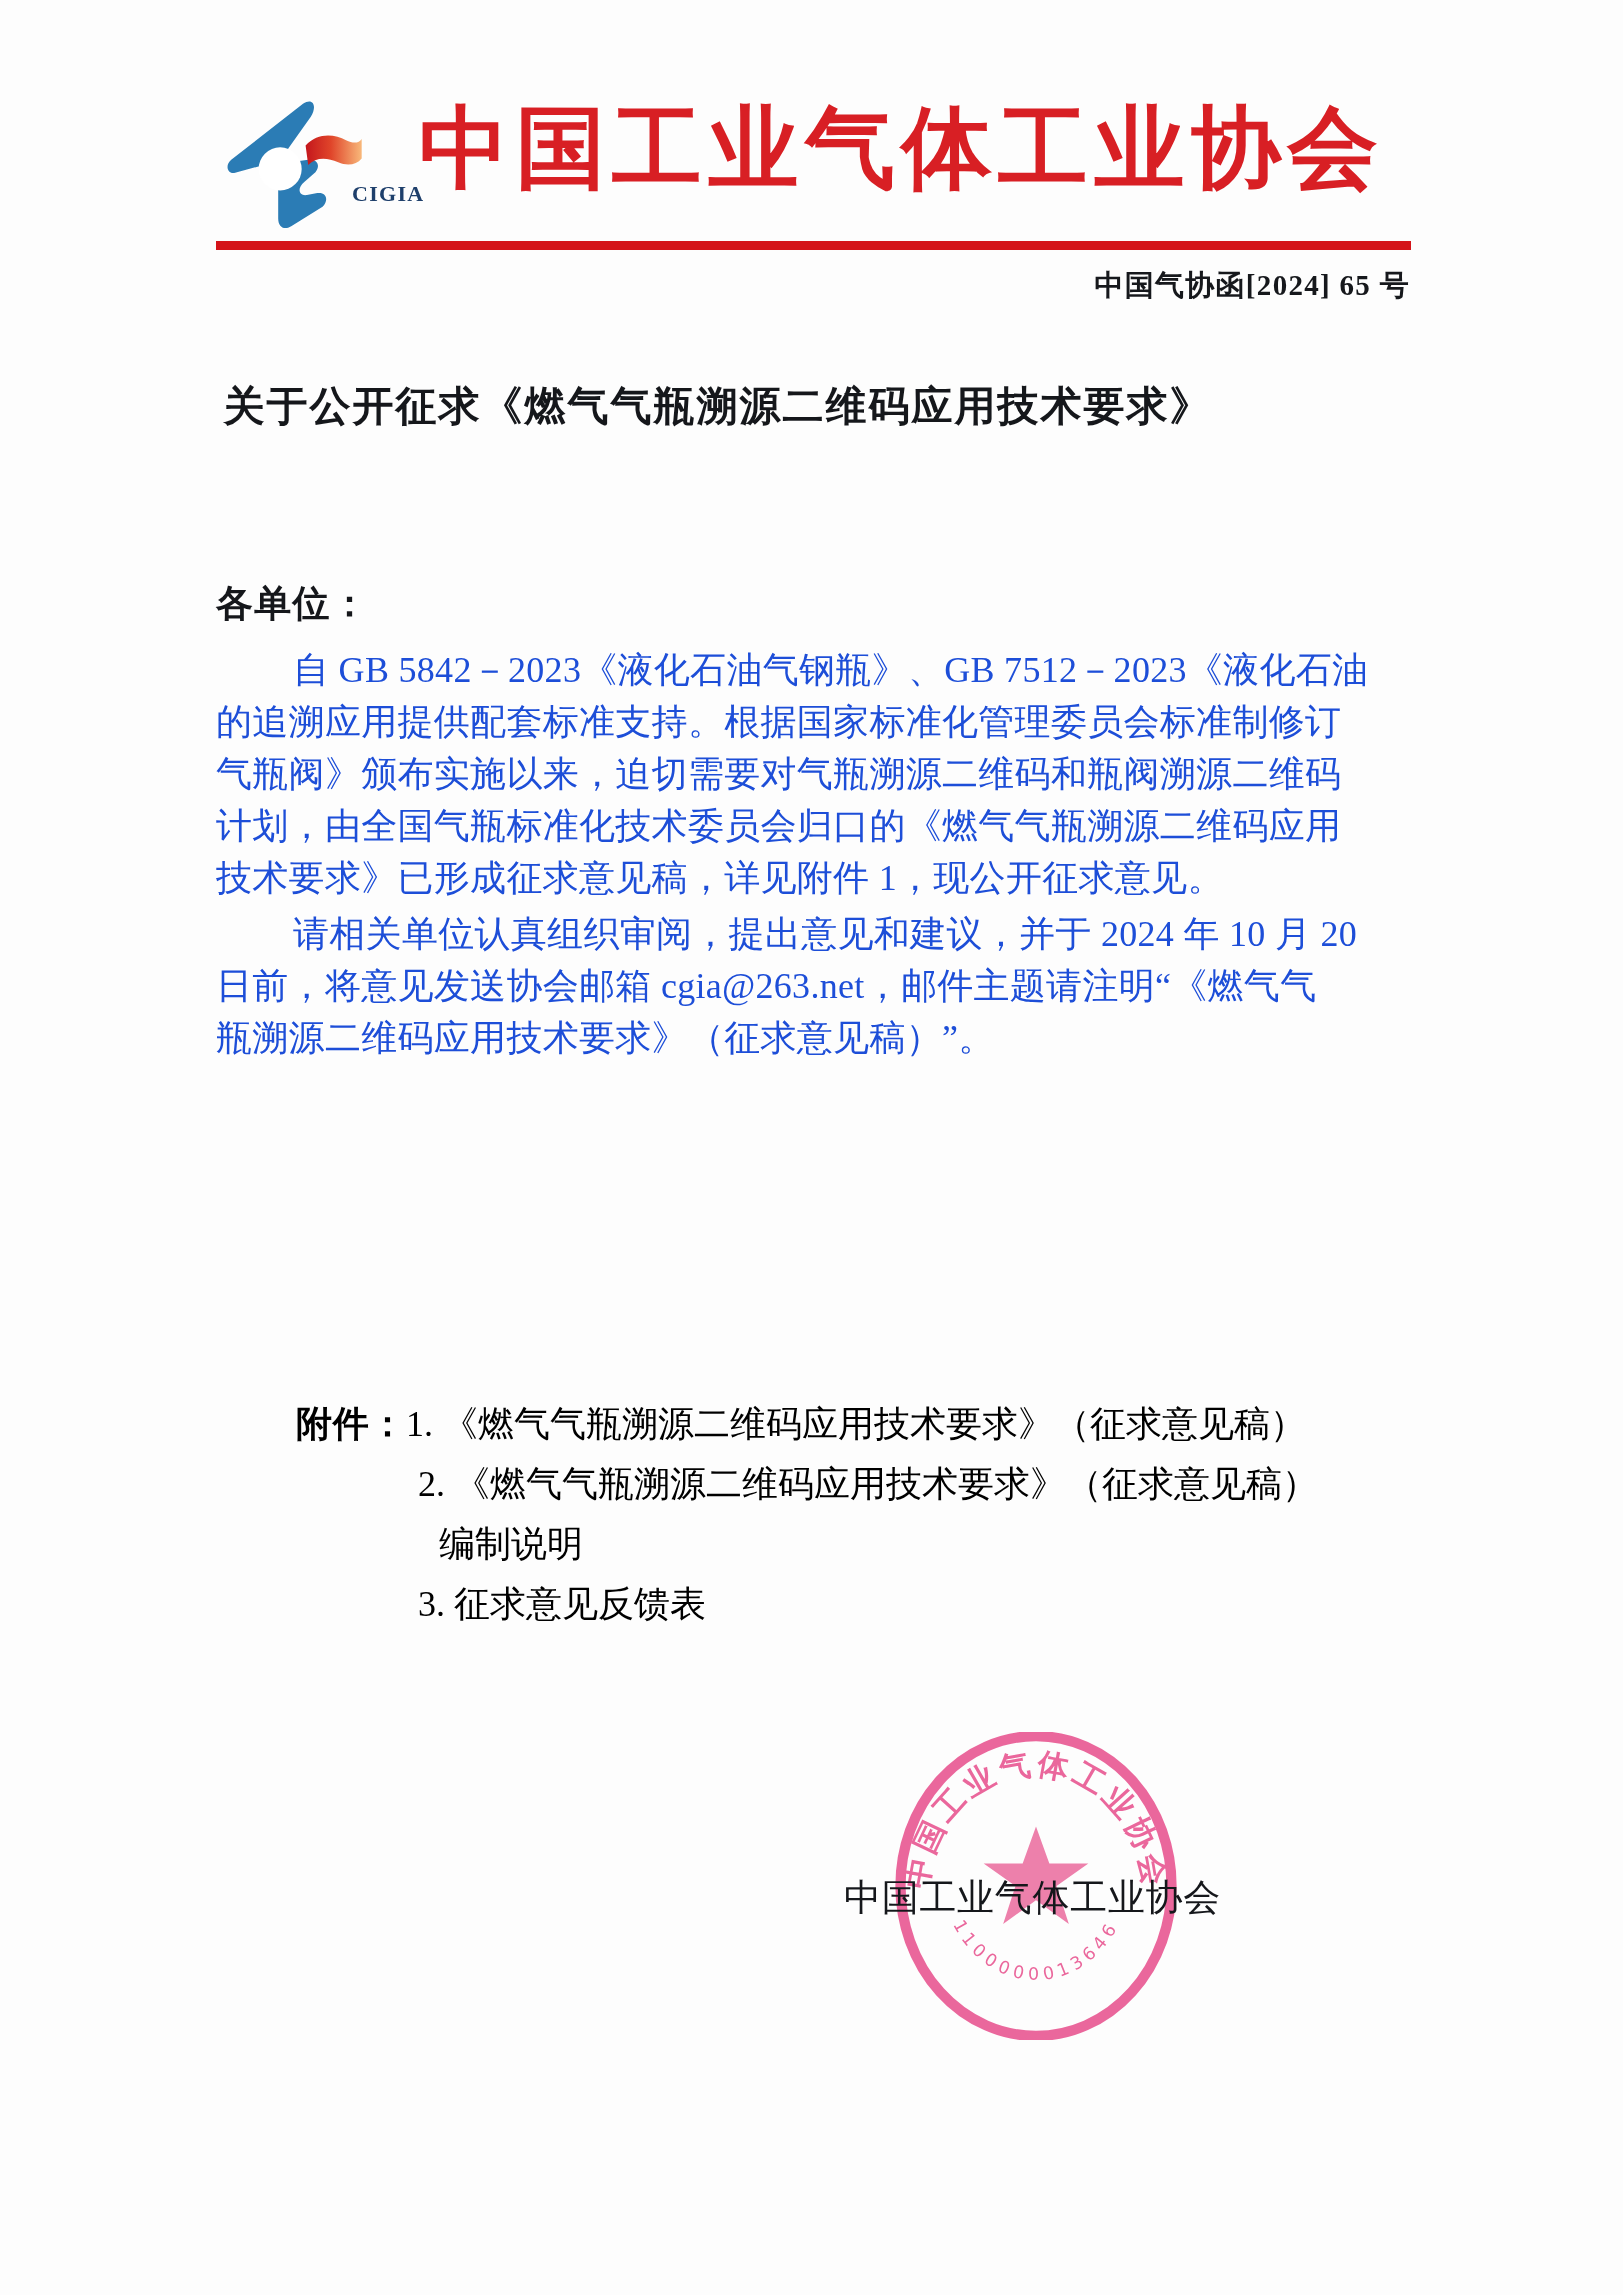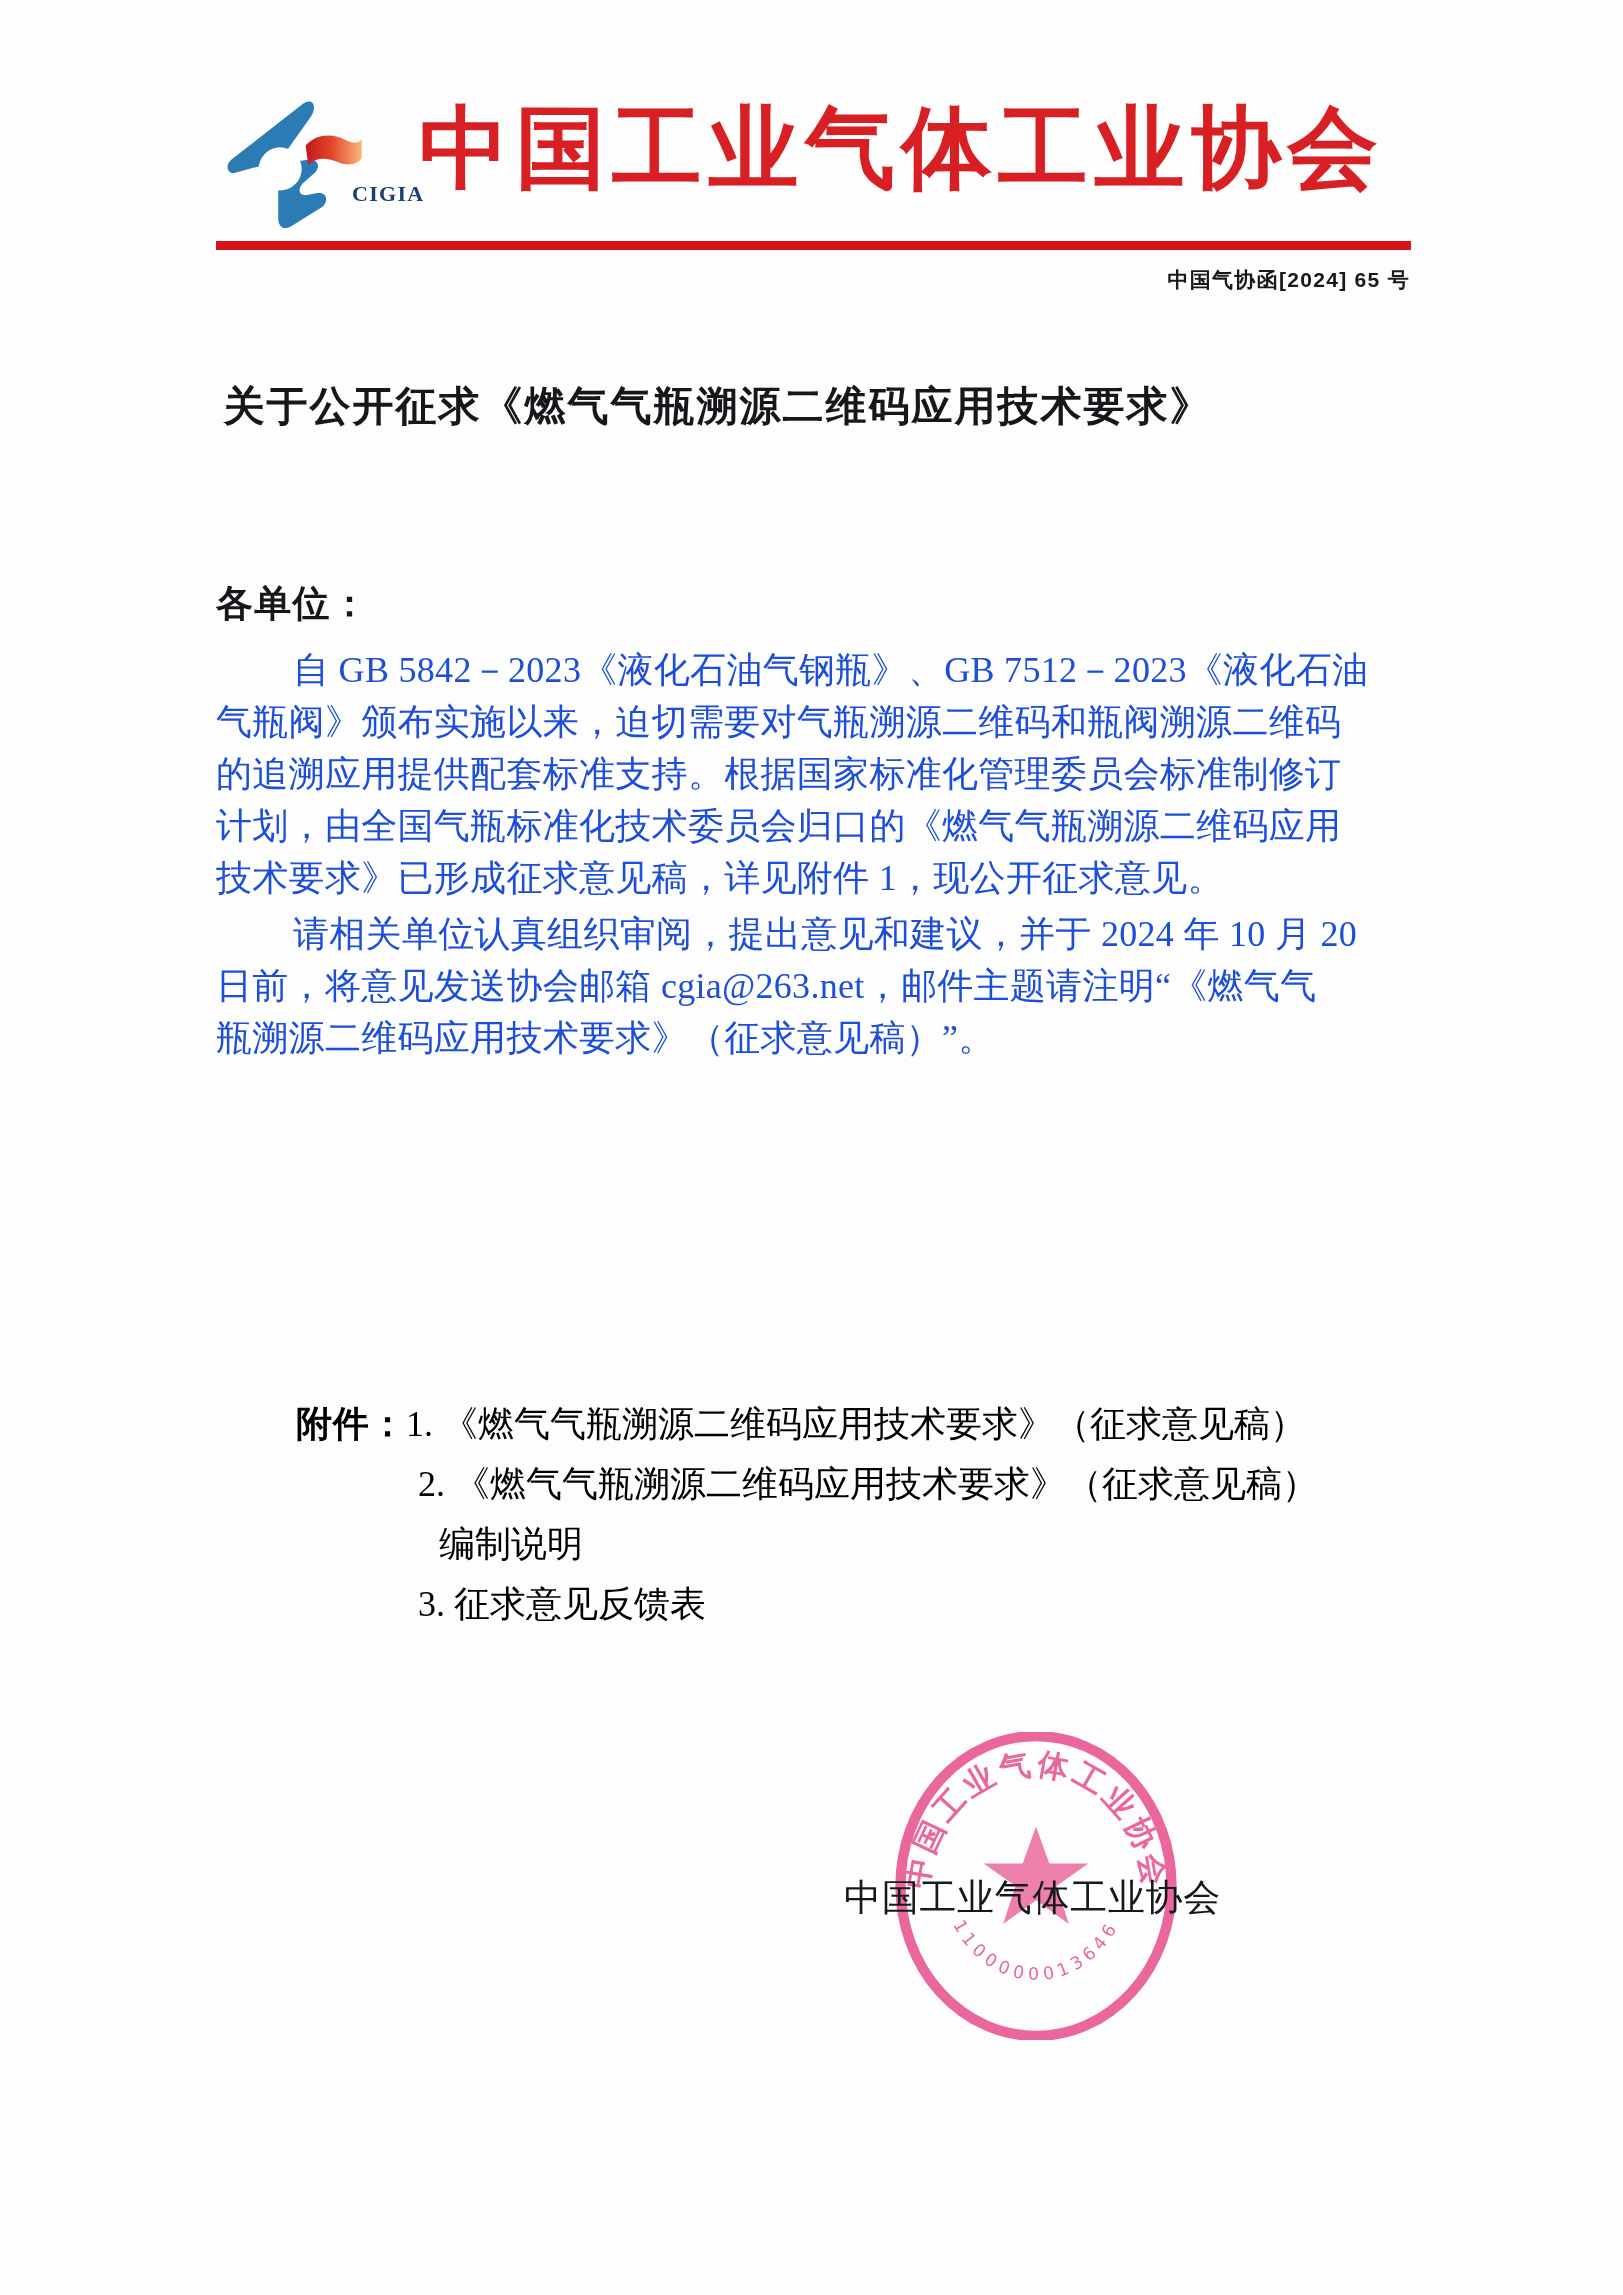--- a/index.html
+++ b/index.html
@@ -76,22 +76,22 @@
     width: 1195px;
     height: 8.5px;
     background: #d4141a;
   }
 
   
   .doc-number {
     position: absolute;
     right: 213px;
     top: 266px;
-    font-family: Liberation Sans, sans-serif;
-    font-size: 21px;
+    font-family: Liberation Serif, serif;
+    font-size: 29px;
     font-weight: bold;
     letter-spacing: 1.3px;
     color: #16181c;
     white-space: nowrap;
   }
 
   
   .doc-title {
     position: absolute;
     left: 0;
@@ -239,22 +239,22 @@
   <div class="doc-title">
     <span class="tline">关于公开征求《燃气气瓶溯源二维码应用技术要求》</span>
   </div>
 
   <div class="body-area">
 
     <div class="salutation">各单位：</div>
 
     <div class="para">
       <span class="pline indent">自 GB 5842－2023《液化石油气钢瓶》、GB 7512－2023《液化石油</span>
+      <span class="pline">的追溯应用提供配套标准支持。根据国家标准化管理委员会标准制修订</span>
       <span class="pline">气瓶阀》颁布实施以来，迫切需要对气瓶溯源二维码和瓶阀溯源二维码</span>
-      <span class="pline">的追溯应用提供配套标准支持。根据国家标准化管理委员会标准制修订</span>
       <span class="pline">计划，由全国气瓶标准化技术委员会归口的《燃气气瓶溯源二维码应用</span>
       <span class="pline">技术要求》已形成征求意见稿，详见附件 1，现公开征求意见。</span>
     </div>
 
     <div class="para">
       <span class="pline indent">请相关单位认真组织审阅，提出意见和建议，并于 2024 年 10 月 20</span>
       <span class="pline">日前，将意见发送协会邮箱 cgia@263.net，邮件主题请注明“《燃气气</span>
       <span class="pline">瓶溯源二维码应用技术要求》（征求意见稿）”。</span>
     </div>
   </div>

